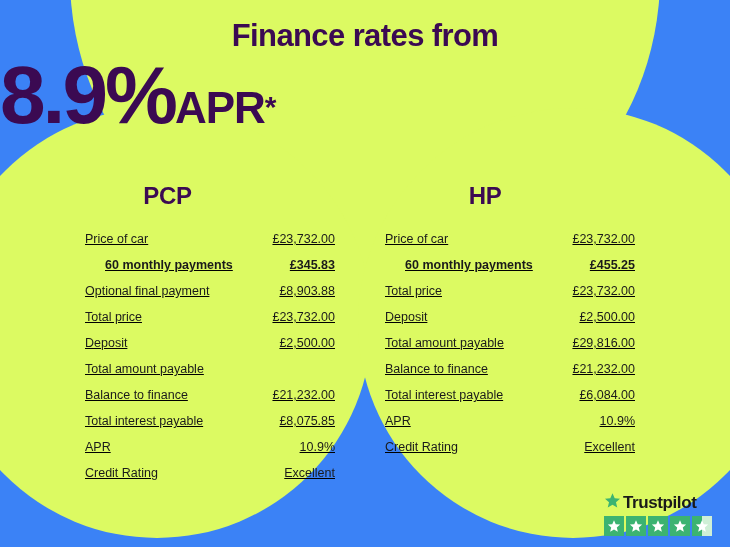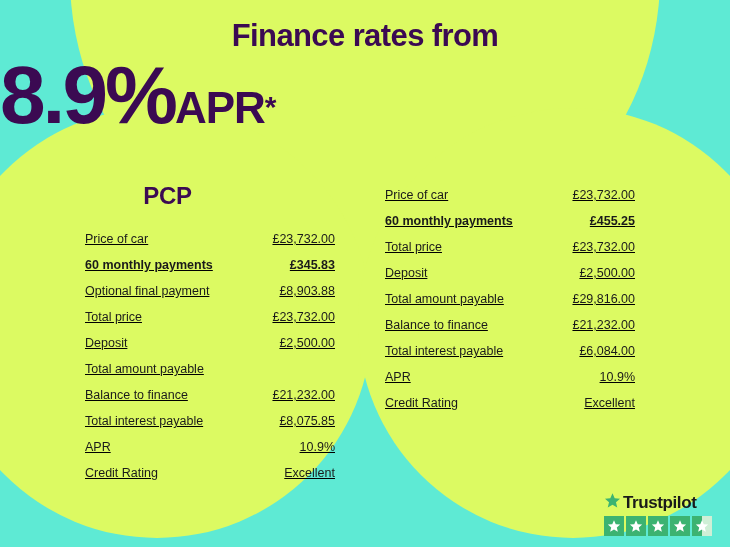--- a/index.html
+++ b/index.html
@@ -10,21 +10,21 @@
     width: 730px;
     height: 547px;
     font-family: "Liberation Sans", sans-serif;
     background: #F3FBC4;
     overflow: hidden;
   }
   .stage {
     position: relative;
     width: 730px;
     height: 547px;
-    background: #5eead4;
+    background: #3b82f6;
     overflow: hidden;
   }
   .blob {
     position: absolute;
     border-radius: 50%;
     background: #DCFA62;
   }
   .blob-left {
     left: -58px;
     top: 108px;
@@ -118,20 +118,21 @@
     justify-content: space-between;
     align-items: baseline;
     font-size: 12.5px;
     color: #1A1A1A;
     line-height: 26px;
     white-space: nowrap;
   }
   .row.bold .label,
   .row.bold .value {
     font-weight: bold;
+    margin-left: 20px;
   }
   .row .label { text-align: left; }
   .row .value { text-align: right; }
   .footer-note {
     position: absolute;
     left: 28px;
     top: 489px;
     font-size: 8.2px;
     line-height: 13px;
     color: #1A1A1A;
@@ -233,20 +234,21 @@
             <span class="value">10.9%</span>
           </div>
           <div class="row">
             <span class="label">Credit Rating</span>
             <span class="value">Excellent</span>
           </div>
         </div>
       </div>
 
       <div class="panel panel-hp">
+        <div class="panel-title">HP</div>
         <div class="table">
           <div class="row">
             <span class="label">Price of car</span>
             <span class="value">£23,732.00</span>
           </div>
           <div class="row bold">
             <span class="label">60 monthly payments</span>
             <span class="value">£455.25</span>
           </div>
           <div class="row">

